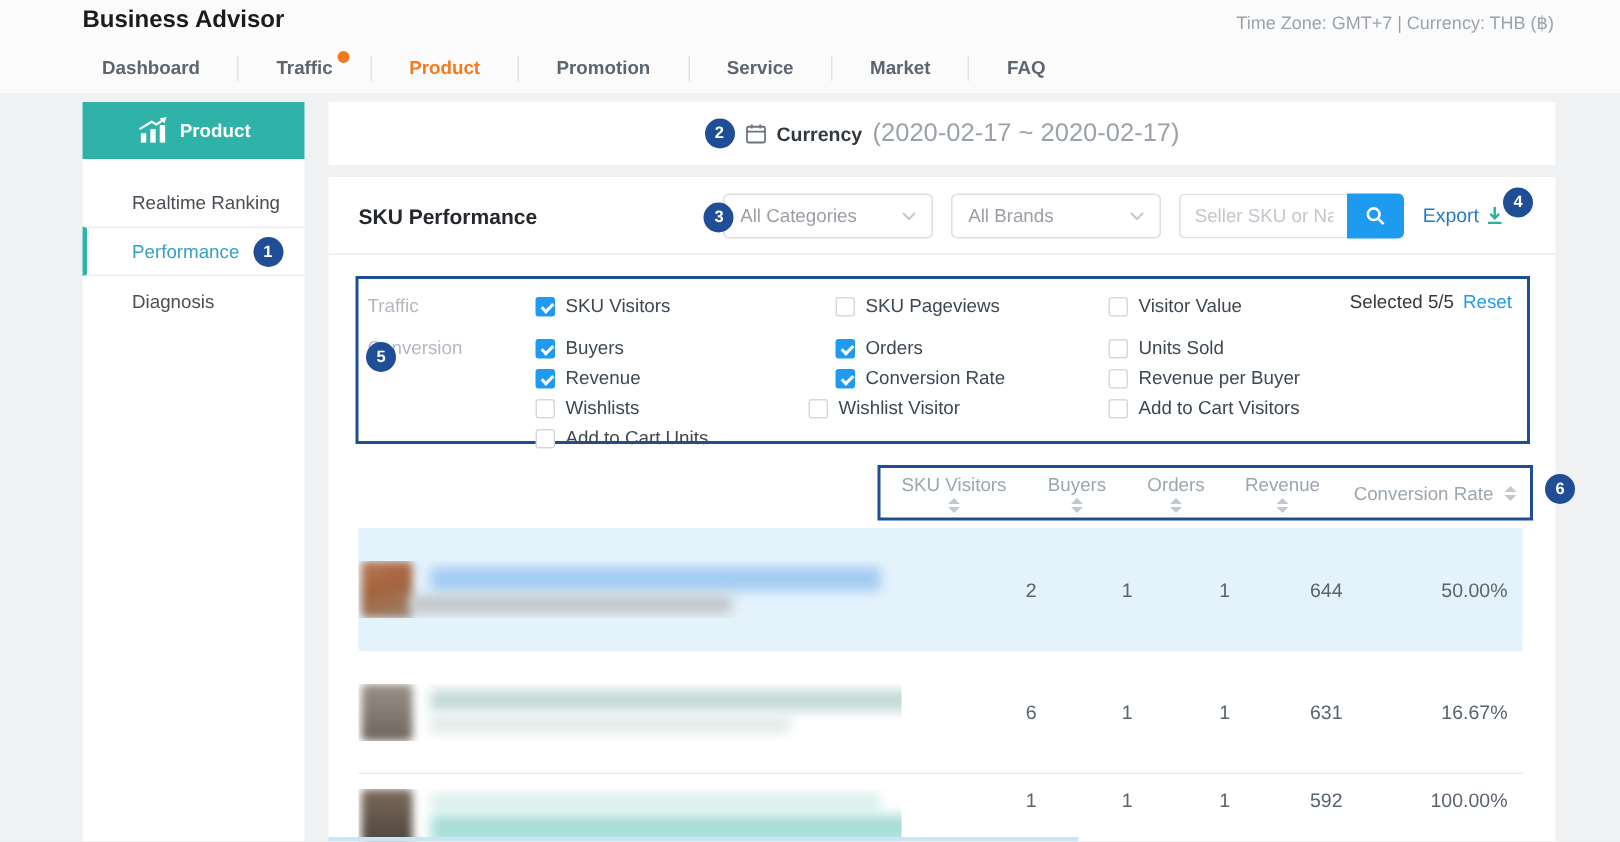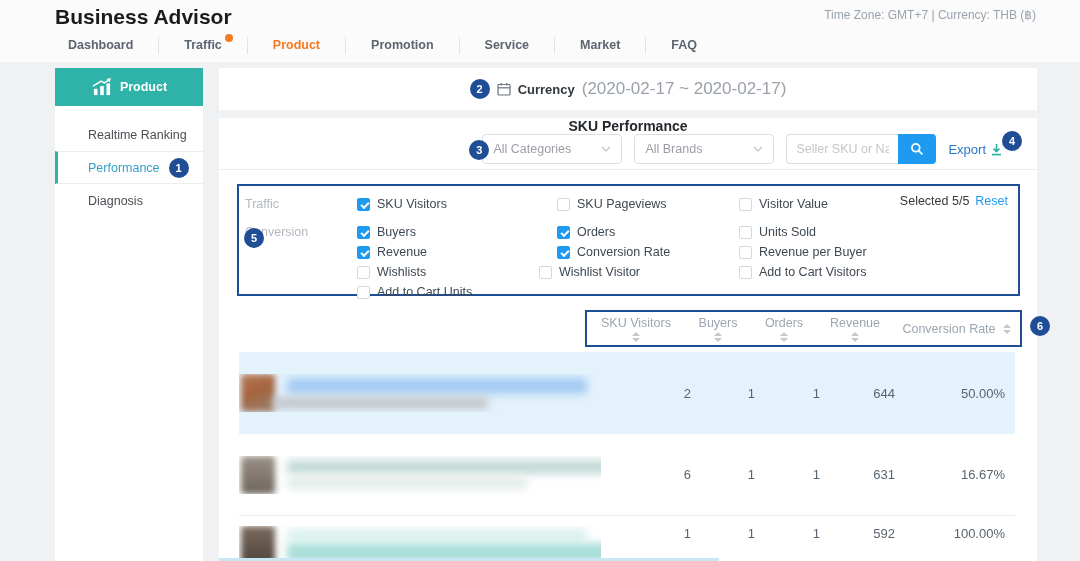--- a/index.html
+++ b/index.html
@@ -2,21 +2,21 @@
 <html><head>
 <meta charset="utf-8">
 <style>
   * { margin:0; padding:0; box-sizing:border-box; }
   html,body { background:#e9eaec; }
   body { font-family:"Liberation Sans", sans-serif; }
   .stage { position:relative; width:1080px; height:561px; background:#f0f1f2; overflow:hidden; }
 
   
   .topbar { position:absolute; left:0; top:0; width:1080px; height:62px; background:#fbfbfc; }
-  .app-title { position:absolute; left:55px; top:5px; font-size:21px; font-weight:bold; color:#1b1b1b; }
+  .app-title { position:absolute; left:55px; top:5px; font-size:16px; font-weight:bold; color:#1b1b1b; }
   .meta { position:absolute; right:44px; top:8px; font-size:12px; color:#9aa3ac; }
   .tabs { position:absolute; left:43px; top:33px; display:flex; align-items:center; height:24px; }
   .tab { padding:0 25px; font-size:12.5px; color:#5c6570; cursor:pointer; position:relative; white-space:nowrap;font-weight:bold; }
   .tab.active { color:#f57a1f; }
   .tabsep { width:1px; height:17px; background:#e2e3e5; }
   .dot { position:absolute; top:-4px; right:14px; width:8px; height:8px; border-radius:50%; background:#f57a1f; }
 
   
   .badge { display:inline-flex; align-items:center; justify-content:center; width:20px; height:20px;
            border-radius:50%; background:#1f4e96; color:#fff; font-size:11px; font-weight:bold; flex:0 0 auto; }
@@ -31,21 +31,21 @@
   .side-item.active { color:#35a0c6; border-left-color:#2fb2a7; border-top:1px solid #ededed; border-bottom:1px solid #ededed; }
 
   
   .datecard { position:absolute; left:219px; top:68px; width:818px; height:42px; background:#fff;
               display:flex; align-items:center; justify-content:center; gap:7px; }
   .date-preset { font-size:13px; font-weight:bold; color:#33383d; }
   .date-range { font-size:17px; color:#9aa1a9; }
 
   
   .skucard { position:absolute; left:219px; top:118px; width:818px; height:443px; background:#fff; }
-  .cardhead { height:52px; border-bottom:1px solid #ededed; display:flex; align-items:center; padding:0 20px;flex-direction:column; }
+  .cardhead { height:52px; border-bottom:1px solid #ededed; display:flex; align-items:center; padding:0 20px; }
   .card-title { font-size:14px; font-weight:bold; color:#24282d; }
   .controls { margin-left:auto; display:flex; align-items:center; gap:12px; }
   .select { position:relative; width:140px; height:30px; border:1px solid #dcdee0; border-radius:4px; background:#fff;
             display:flex; align-items:center; padding:0 10px; font-size:12.5px; color:#9b9fa5; cursor:pointer; }
   .select .chev { margin-left:auto; }
   .cat-badge { position:absolute; left:-14px; top:5px; }
   .searchwrap { display:flex; }
   .search-input { width:112px; height:30px; border:1px solid #dcdee0; border-right:none; border-radius:4px 0 0 4px;
                   padding:0 9px; font-size:12.5px; color:#555; outline:none; font-family:"Liberation Sans", sans-serif; }
   .search-input::placeholder { color:#c3c7cb; }

